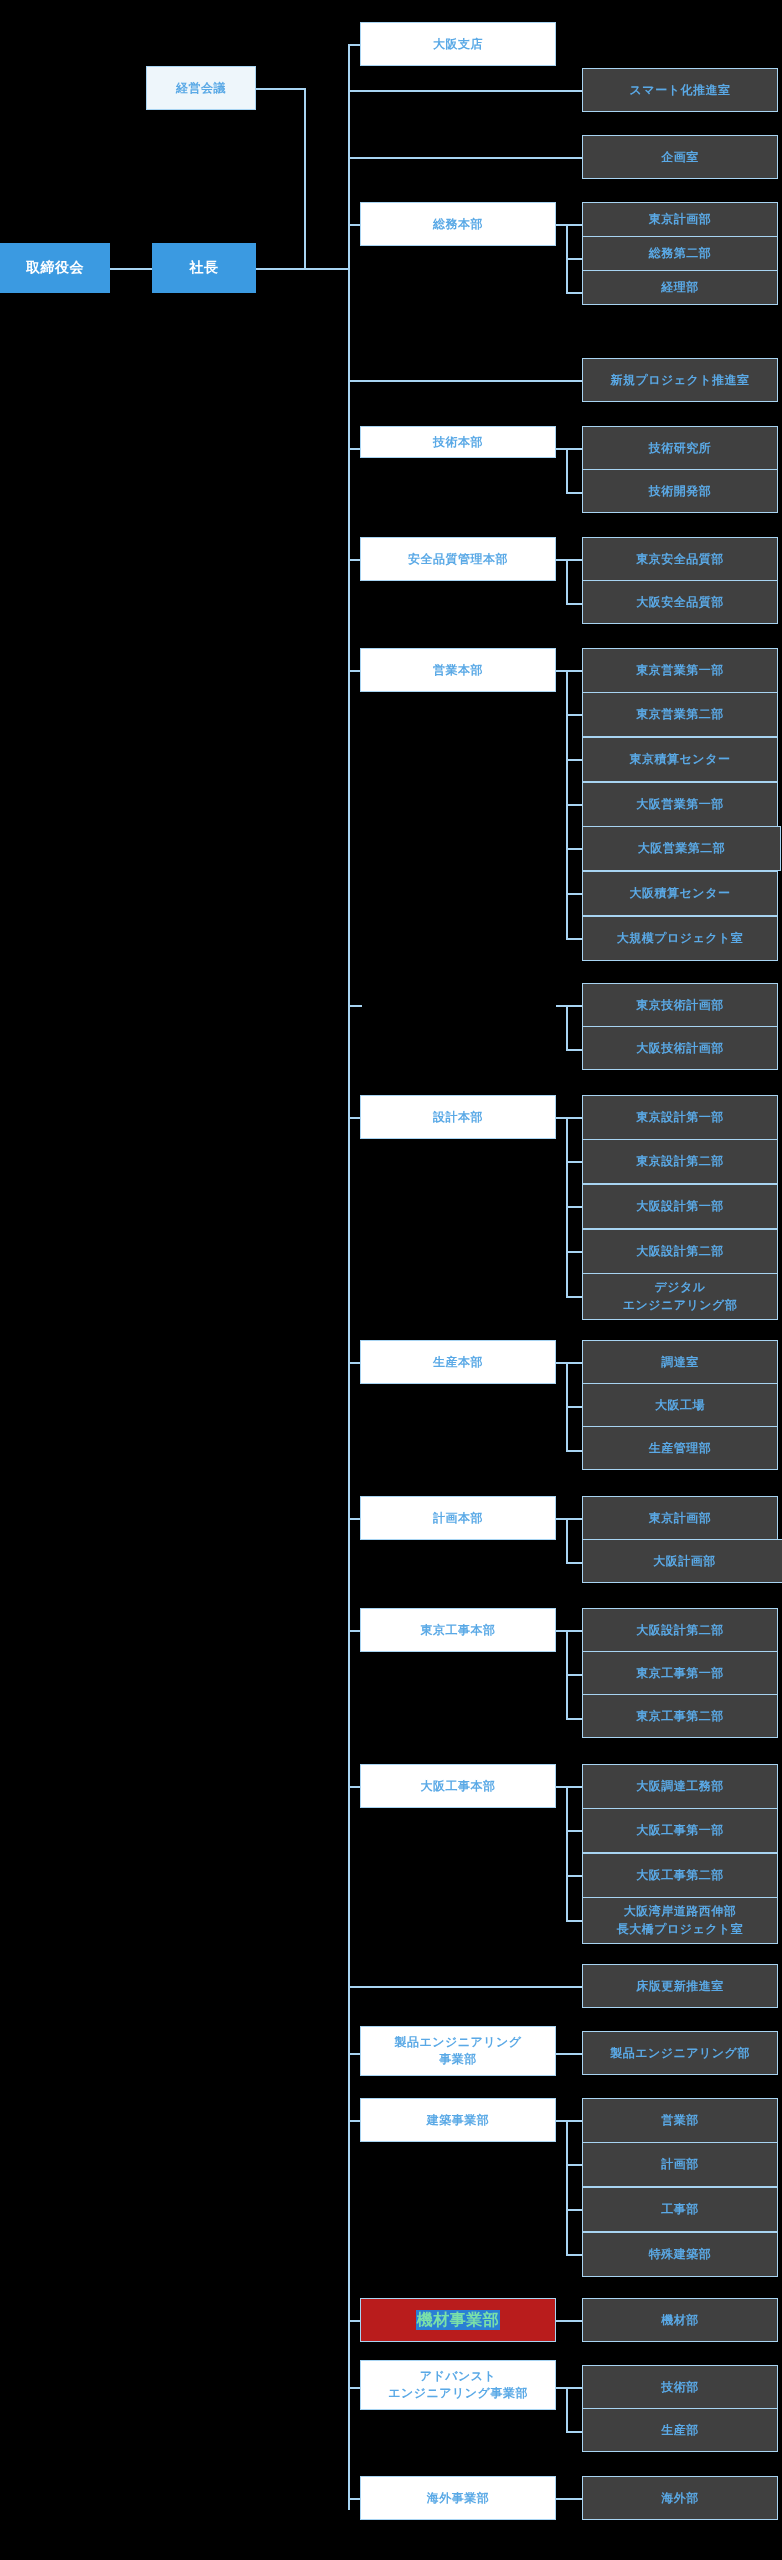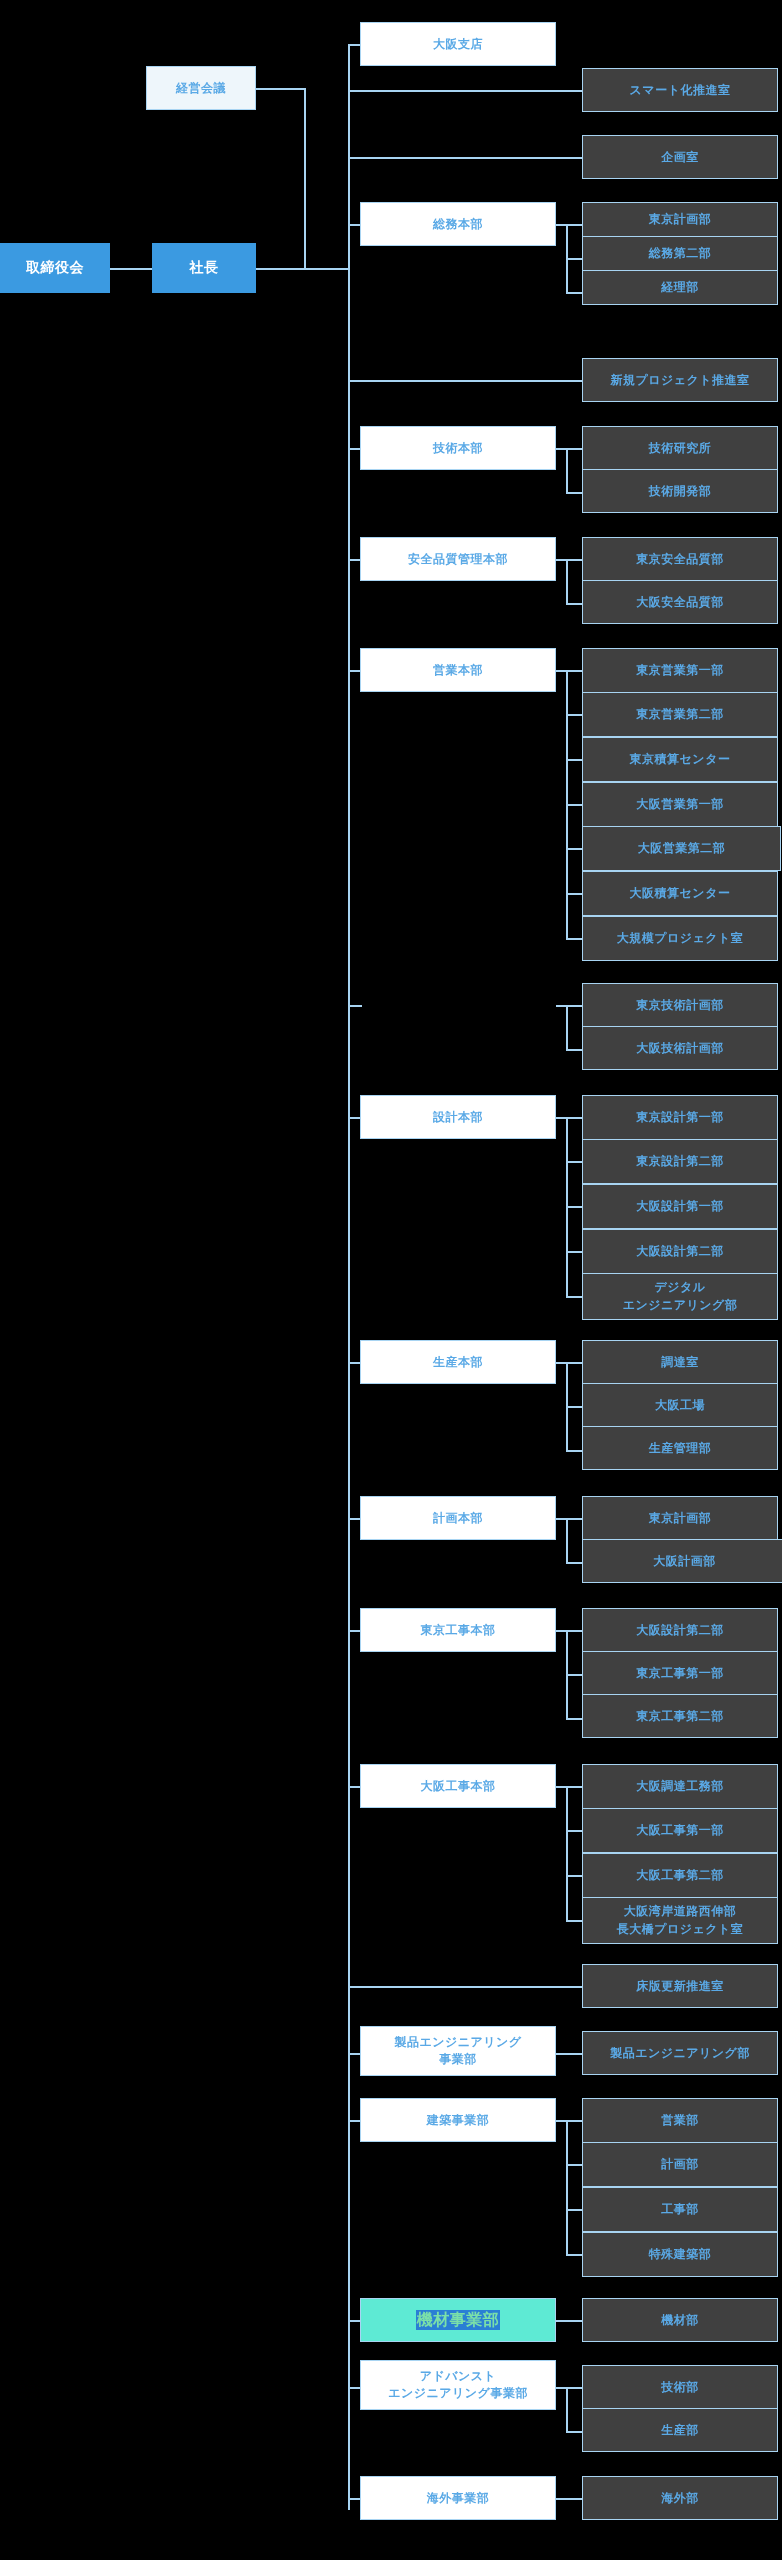--- a/index.html
+++ b/index.html
@@ -61,21 +61,21 @@
     font-size: 12px;
   }
   
   .node.dept {
     background: #404040;
     border-color: #a8d4f2;
     font-size: 12px;
   }
   
   .node.selected {
-    background: #5eead4;
+    background: #b91c1c;
     border-color: #a8d4f2;
   }
   .node.selected .label {
     background: #2a7fd4;
     color: #7be0a8;
     mix-blend-mode: normal;
     padding: 0 1px;
   }
   .label { display: block; }
   .label.two-line { line-height: 1.45; }
@@ -219,21 +219,21 @@
     <span class="label">総務第二部</span>
   </div>
   <div class="node dept" style="left:582px; top:270px; width:196px; height:35px;">
     <span class="label">経理部</span>
   </div>
 
   <div class="node dept" style="left:582px; top:358px; width:196px; height:44px;">
     <span class="label">新規プロジェクト推進室</span>
   </div>
 
-  <div class="node division" style="left:360px; top:426px; width:196px; height:44px;">
+  <div class="node division" style="left:360px; top:426px; width:196px; height:32px;">
     <span class="label">技術本部</span>
   </div>
   <div class="node dept" style="left:582px; top:426px; width:196px; height:44px;">
     <span class="label">技術研究所</span>
   </div>
   <div class="node dept" style="left:582px; top:469px; width:196px; height:44px;">
     <span class="label">技術開発部</span>
   </div>
 
   <div class="node division" style="left:360px; top:537px; width:196px; height:44px;">

